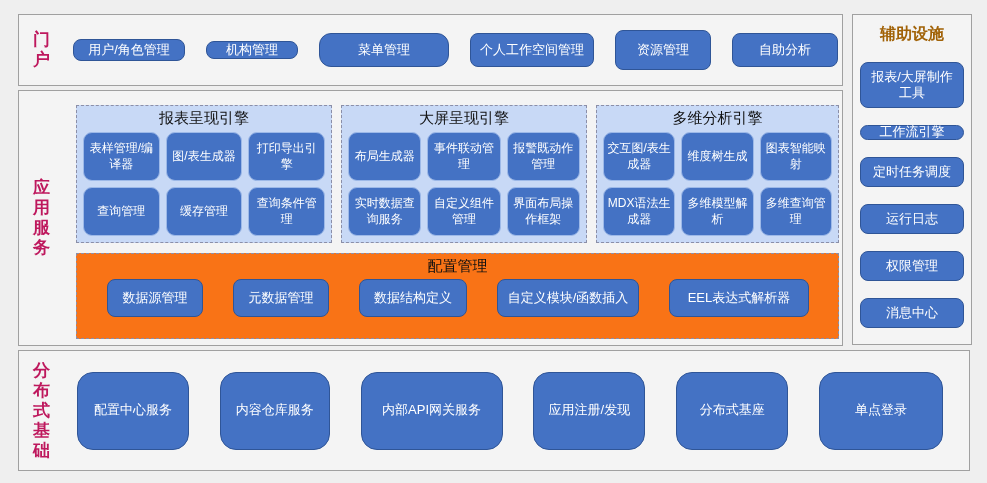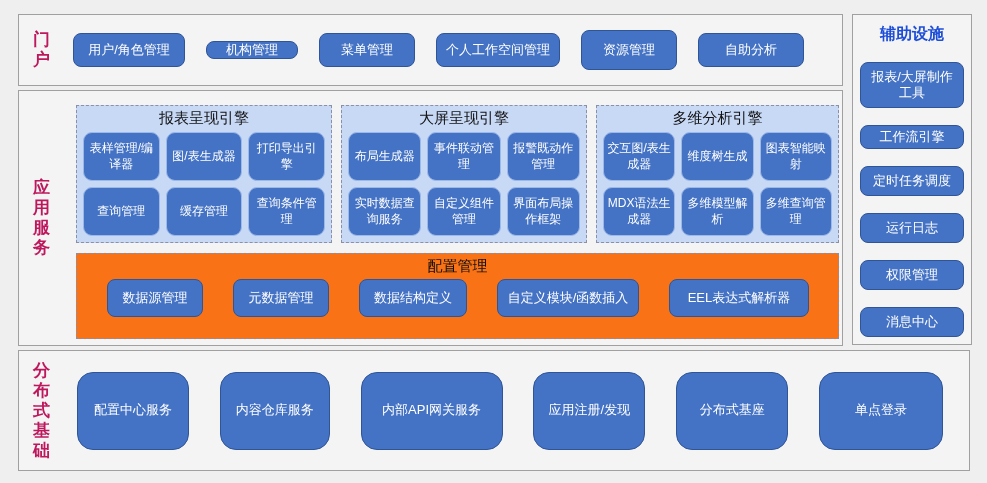--- a/index.html
+++ b/index.html
@@ -65,34 +65,34 @@
     position:absolute;left:58px;right:26px;top:0;bottom:0;
     display:flex;align-items:center;justify-content:space-between;
   }
   #foundation-buttons .btn{height:78px;border-radius:16px;}
   
   #auxiliary{
     display:flex;flex-direction:column;align-items:center;gap:17px;
     padding-top:8px;
   }
   #auxiliary-title{
-    font-size:16px;font-weight:bold;color:#1d4ed8;height:22px;
+    font-size:16px;font-weight:bold;color:#a16207;height:22px;
     display:flex;align-items:center;flex:none;
   }
   #auxiliary .btn{width:104px;}
 </style>
 </head>
 <body>
 
 <div class="section" style="left:18px;top:14px;width:825px;height:72px;">
   <div class="vlabel">门户</div>
   <div id="portal-buttons">
-    <div class="btn" style="width:112px;height:34px;">用户/角色管理</div>
+    <div class="btn" style="width:112px;height:22px;">用户/角色管理</div>
     <div class="btn" style="width:92px;height:18px;">机构管理</div>
-    <div class="btn" style="width:96px;height:34px;">菜单管理</div>
+    <div class="btn" style="width:130px;height:34px;border-radius:12px;">菜单管理</div>
     <div class="btn" style="width:124px;height:34px;">个人工作空间管理</div>
     <div class="btn" style="width:96px;height:40px;">资源管理</div>
     <div class="btn" style="width:106px;height:34px;">自助分析</div>
   </div>
 </div>
 
 <div class="section" style="left:18px;top:90px;width:825px;height:256px;">
   <div class="vlabel">应用服务</div>
 
   <div class="engine-panel" style="left:57px;width:256px;">
@@ -151,18 +151,18 @@
     <div class="btn" style="width:142px;">内部API网关服务</div>
     <div class="btn" style="width:112px;">应用注册/发现</div>
     <div class="btn" style="width:112px;">分布式基座</div>
     <div class="btn" style="width:124px;">单点登录</div>
   </div>
 </div>
 
 <div class="section" id="auxiliary" style="left:852px;top:14px;width:120px;height:331px;">
   <div id="auxiliary-title">辅助设施</div>
   <div class="btn" style="height:46px;">报表/大屏制作工具</div>
-  <div class="btn" style="height:24px;">工作流引擎</div>
+  <div class="btn" style="height:15px;">工作流引擎</div>
   <div class="btn" style="height:30px;">定时任务调度</div>
   <div class="btn" style="height:30px;">运行日志</div>
   <div class="btn" style="height:30px;">权限管理</div>
   <div class="btn" style="height:30px;">消息中心</div>
 </div>
 
 </body></html>

